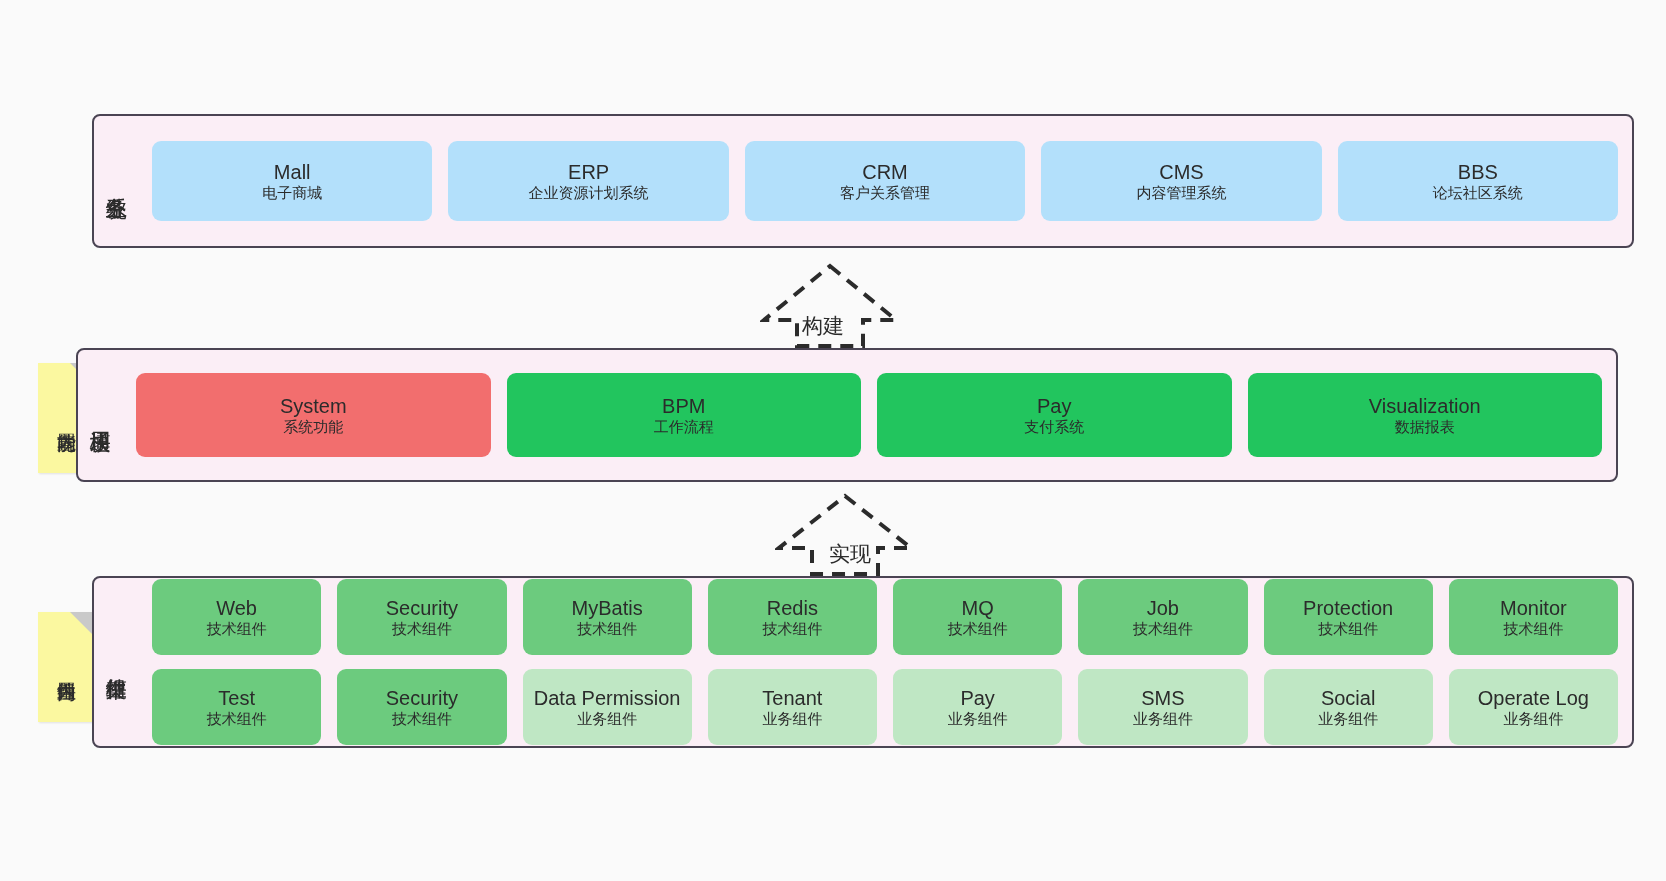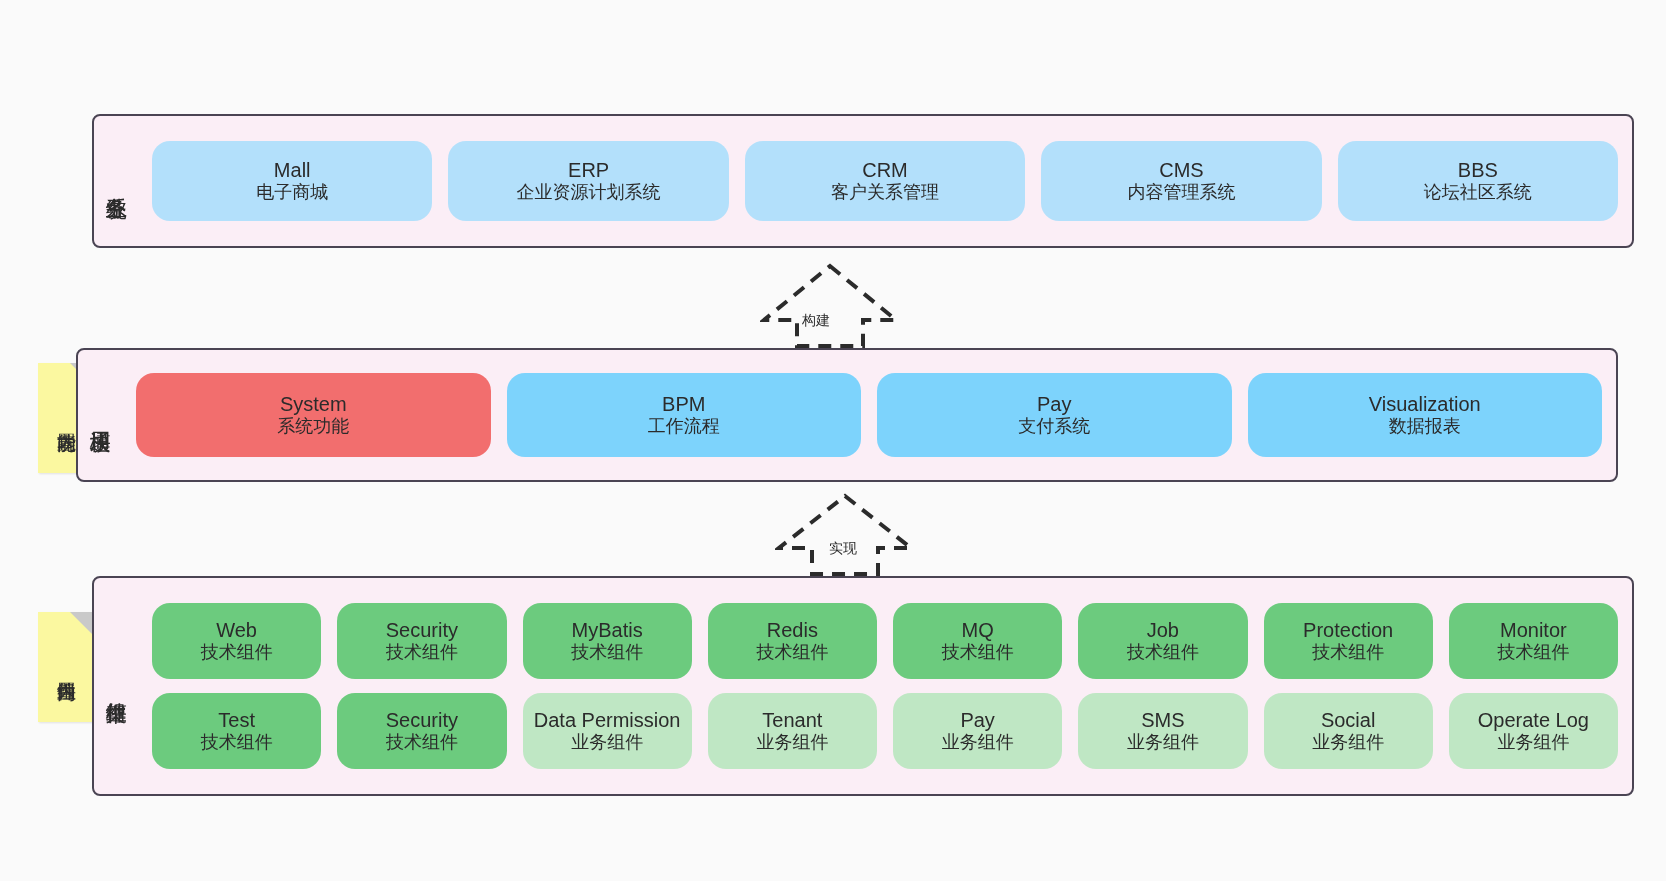--- a/index.html
+++ b/index.html
@@ -55,44 +55,44 @@
   }
   .row {
     display: flex;
     width: 100%;
     gap: 16px;
   }
 
   
   .node {
     flex: 1 1 0;
-    border-radius: 18px;
+    border-radius: 9px;
     display: flex;
     flex-direction: column;
     align-items: center;
     justify-content: center;
     color: #2b2b2b;
     text-align: center;
     line-height: 1.22;
     padding: 6px 4px;
   }
   .node .t-en { font-size: 20px; }
-  .node .t-cn { font-size: 18px; }
+  .node .t-cn { font-size: 15px; }
 
   .row-biz { gap: 16px; width: 100%; }
   .row-biz .node { height: 80px; }
 
   .row-mod { gap: 16px; width: 100%; }
   .row-mod .node { height: 84px; }
 
   .row-comp .node { height: 76px; }
 
   .c-blue   { background: #b3e0fb; }
   .c-red    { background: #f26e6e; }
-  .c-pink   { background: #7dd3fc; }
+  .c-pink   { background: #22c55e; }
   .c-green  { background: #6ccb7e; }
   .c-lgreen { background: #bfe7c4; }
 
   
   .sticky {
     position: absolute;
     background: #fbf8a0;
     display: flex;
     align-items: center;
     justify-content: center;
@@ -110,21 +110,21 @@
     width: 0; height: 0;
     border-left: 24px solid transparent;
     border-top: 24px solid #c9c9c9;
   }
 
   
   .arrow-wrap { position: absolute; }
   .arrow-wrap svg { display: block; }
   .arrow-label {
     position: absolute;
-    font-size: 14px;
+    font-size: 21px;
     color: #2b2b2b;
     background: transparent;
     white-space: nowrap;
   }
 </style>
 </head>
 <body>
 
 <div id="canvas">
 
@@ -195,21 +195,21 @@
     <svg width="140" height="86" viewBox="0 0 140 86" aria-hidden="true">
       <path d="M 70 4 L 136 56 L 103 56 L 103 82 L 37 82 L 37 56 L 4 56 Z" fill="none" stroke="#2b2b2b" stroke-width="4" stroke-dasharray="13 9" stroke-linejoin="miter" stroke-linecap="butt"></path>
     </svg>
     <span class="arrow-label" style="left:54px; top:48px;">实现</span>
   </div>
 
   <div class="sticky" id="sticky-framework" style="left:38px; top:612px; width:56px; height:110px;">
     <span class="fold"></span>
     <span>内置组件</span>
   </div>
-  <div class="layer" id="layer-framework" style="left:92px; top:576px; width:1542px; height:220px;">
+  <div class="layer" id="layer-framework" style="left:92px; top:576px; width:1542px; height:172px;">
     <div class="layer-title">框架组件</div>
     <div class="layer-body two-rows">
       <div class="row row-comp" id="row-fw1">
           <div class="node c-green">
             <span class="t-en">Web</span>
             <span class="t-cn">技术组件</span>
           </div>
           <div class="node c-green">
             <span class="t-en">Security</span>
             <span class="t-cn">技术组件</span>

